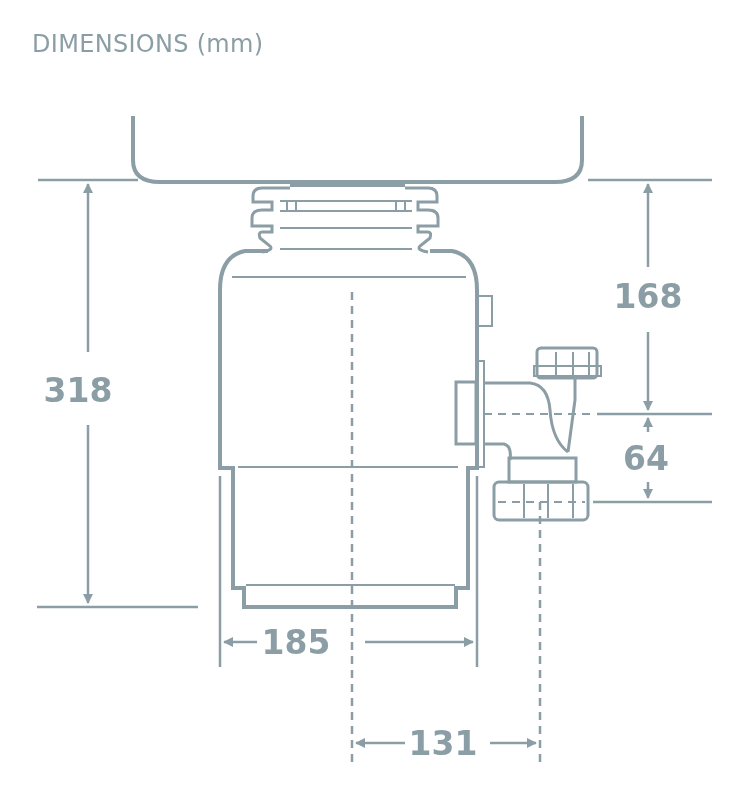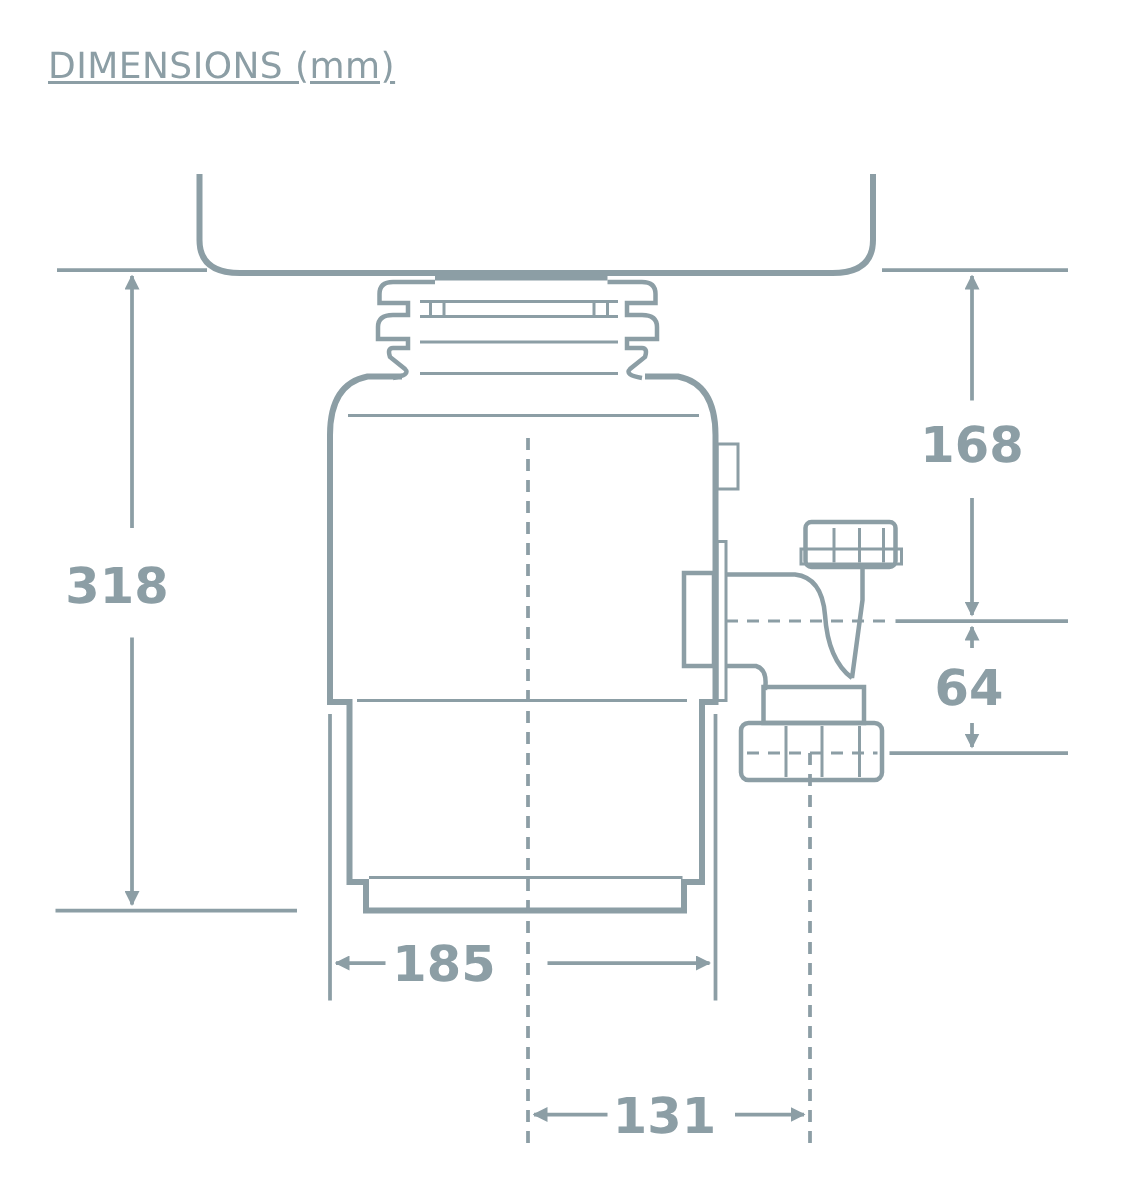--- a/index.html
+++ b/index.html
@@ -1,17 +1,17 @@
 <!DOCTYPE html>
 <html><head>
 <meta charset="utf-8">
 <style>
   html, body { margin: 0; padding: 0; background: #ffffff; }
   body { width: 752px; height: 800px; position: relative; overflow: hidden; font-family: "DejaVu Sans", sans-serif; }
-  .title { position: absolute; left: 32px; top: 30px; font-size: 24px; color: #8c9ea5; letter-spacing: 0.3px; font-family: "DejaVu Sans", sans-serif; text-decoration: underline; }
+  .title { position: absolute; left: 32px; top: 30px; font-size: 24px; color: #8c9ea5; letter-spacing: 0.3px; font-family: "DejaVu Sans", sans-serif; }
   svg { position: absolute; left: 0; top: 0; }
   .dim { font-family: "DejaVu Sans", sans-serif; font-weight: bold; font-size: 33px; fill: #8c9ea5; }
 </style>
 </head>
 <body>
 
 <div class="title">DIMENSIONS (mm)</div>
 
 <svg width="752" height="800" viewBox="0 0 752 800">
   <defs>

